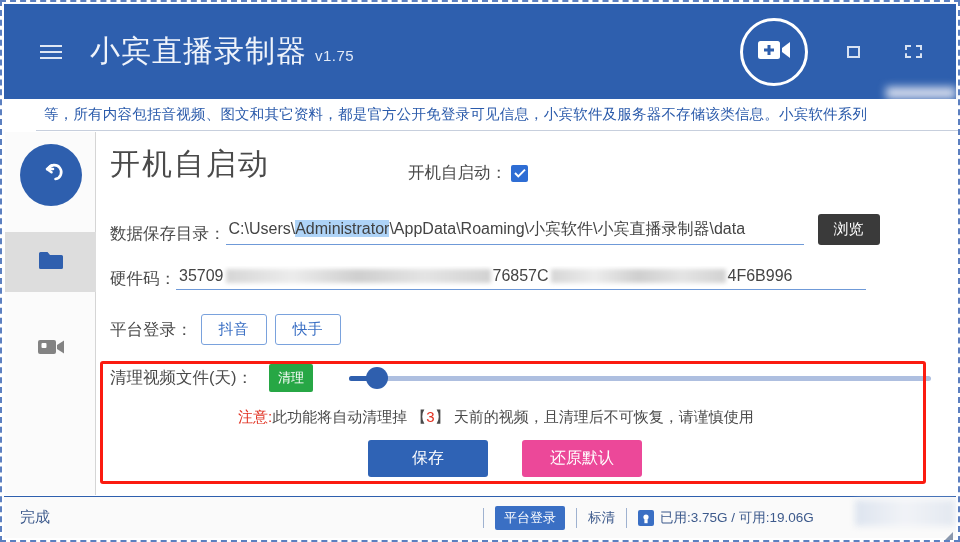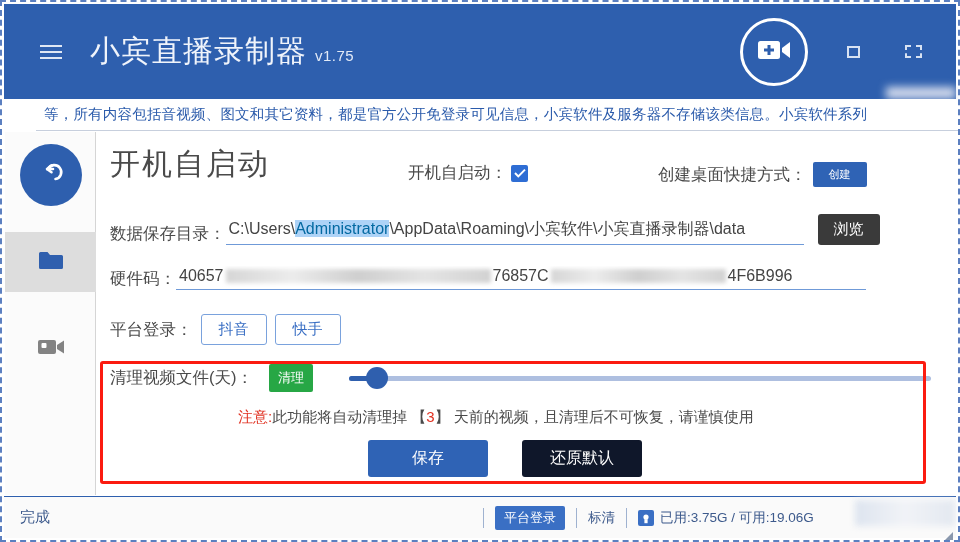--- a/index.html
+++ b/index.html
@@ -207,21 +207,21 @@
     color: #444444;
     padding: 1px 3px 4px 3px;
     white-space: nowrap;
     overflow: hidden;
     box-sizing: border-box;
     cursor: text;
   }
   .dir-input { width: 578px; }
   .sel-hl {
     background: #aed3f7;
-    color: #0369a1;
+    color: #404040;
   }
   .btn-browse {
     margin-left: 14px;
     background: #3a3a3a;
     color: #ffffff;
     font-size: 15px;
     padding: 6px 16px;
     border: none;
     border-radius: 3px;
     cursor: pointer;
@@ -348,21 +348,21 @@
     color: #ffffff;
     font-size: 16px;
     width: 120px;
     padding: 8px 0;
     border: none;
     border-radius: 3px;
     cursor: pointer;
     font-family: inherit;
   }
   .btn-restore {
-    background: #0f172a;
+    background: #ec4899;
     color: #ffffff;
     font-size: 16px;
     width: 120px;
     padding: 8px 0;
     border: none;
     border-radius: 3px;
     cursor: pointer;
     font-family: inherit;
   }
 
@@ -519,35 +519,31 @@
 
     <div class="autostart">
       <span class="row-label">开机自启动：</span>
       <span class="checkbox">
         <svg width="12" height="10" viewBox="0 0 12 10">
           <path d="M1 5 L4.3 8.4 L11 1.6" fill="none" stroke="#ffffff" stroke-width="2"></path>
         </svg>
       </span>
     </div>
 
-    <div class="shortcut">
-      <span class="row-label">创建桌面快捷方式：</span>
-      <button class="btn-create">创建</button>
-    </div>
 
     <div class="row-dir">
       <span class="row-label">数据保存目录：</span>
       <span class="underline-input dir-input"><span>C:\Users\</span><span class="sel-hl">Administrator</span><span>\AppData\Roaming\小宾软件\小宾直播录制器\data</span></span>
       <button class="btn-browse">浏览</button>
     </div>
 
     <div class="row-hw">
       <span class="row-label">硬件码：</span>
       <span class="underline-input hw-input">
-        <span>40657</span>
+        <span>35709</span>
         <span class="blur-blk" style="width:265px"></span>
         <span>76857C</span>
         <span class="blur-blk" style="width:175px"></span>
         <span>4F6B996</span>
       </span>
     </div>
 
     <div class="row-platform">
       <span class="row-label">平台登录：</span>
       <button class="btn-outline">抖音</button>

